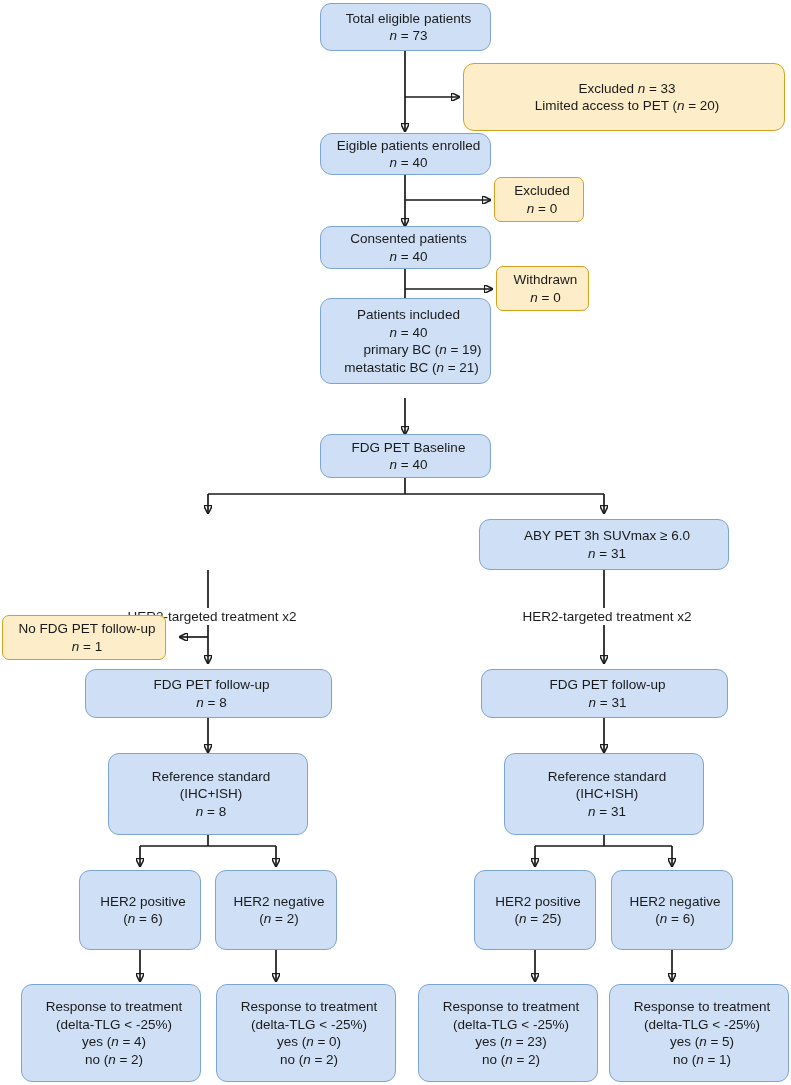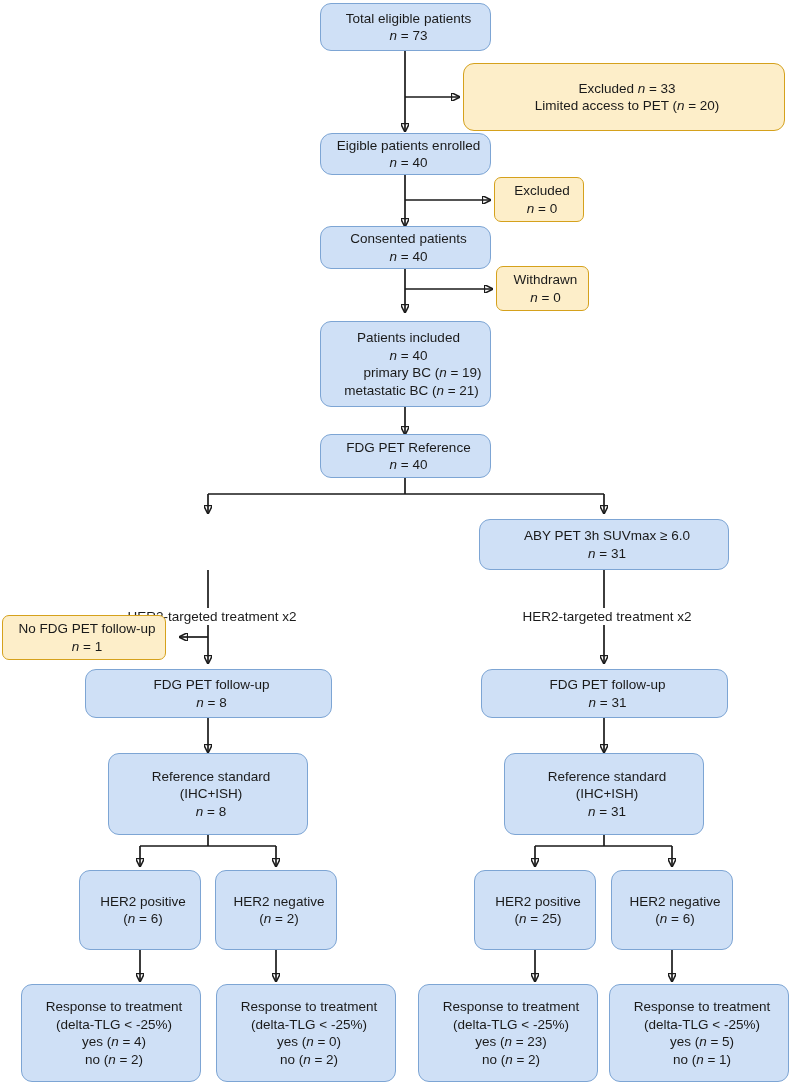--- a/index.html
+++ b/index.html
@@ -145,29 +145,29 @@
   <div class="node blue r-lg" style="left:320px; top:226px; width:171px; height:43px;">
     <span class="line">Consented patients</span>
     <span class="line"><i style="font-style: normal;"><span style="font-style: italic;">n</span> = 40</i></span>
   </div>
 
   <div class="node yellow r-sm" style="left:496px; top:266px; width:93px; height:45px;">
     <span class="line">Withdrawn</span>
     <span class="line"><i style="font-style: normal;"><span style="font-style: italic;">n</span> = 0</i></span>
   </div>
 
-  <div class="node blue r-lg" style="left:320px; top:321px; width:171px; height:86px;">
+  <div class="node blue r-lg" style="left:320px; top:298px; width:171px; height:86px;">
     <span class="line">Patients included</span>
     <span class="line"><i style="font-style: normal;"><span style="font-style: italic;">n</span> = 40</i></span>
     <span class="line"><i style="font-style: normal; margin-left: 28px;">primary BC (<span style="font-style: italic;">n</span> = 19)</i></span>
     <span class="line"><i style="font-style: normal; margin-left: 6px;">metastatic BC (<span style="font-style: italic;">n</span> = 21)</i></span>
   </div>
 
   <div class="node blue r-lg" style="left:320px; top:434px; width:171px; height:44px;">
-    <span class="line">FDG PET Reference</span>
+    <span class="line">FDG PET Baseline</span>
     <span class="line"><i style="font-style: normal;"><span style="font-style: italic;">n</span> = 40</i></span>
   </div>
 
 
   <div class="node blue r-lg" style="left:479px; top:519px; width:250px; height:51px;">
     <span class="line">ABY PET 3h SUVmax ≥ 6.0</span>
     <span class="line"><i style="font-style: normal;"><span style="font-style: italic;">n</span> = 31</i></span>
   </div>
 
   <div class="edge-label" style="left:82px; top:608px; width:254px;">HER2-targeted treatment x2</div>

